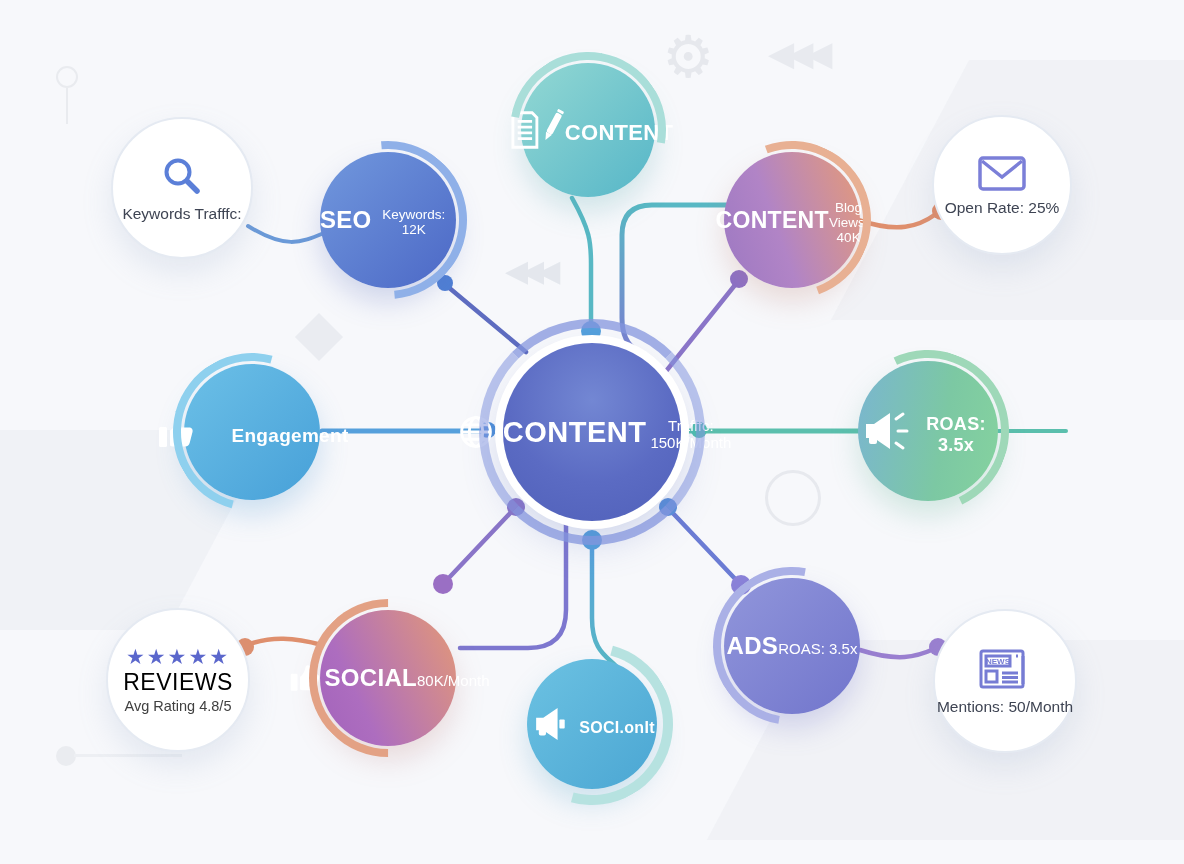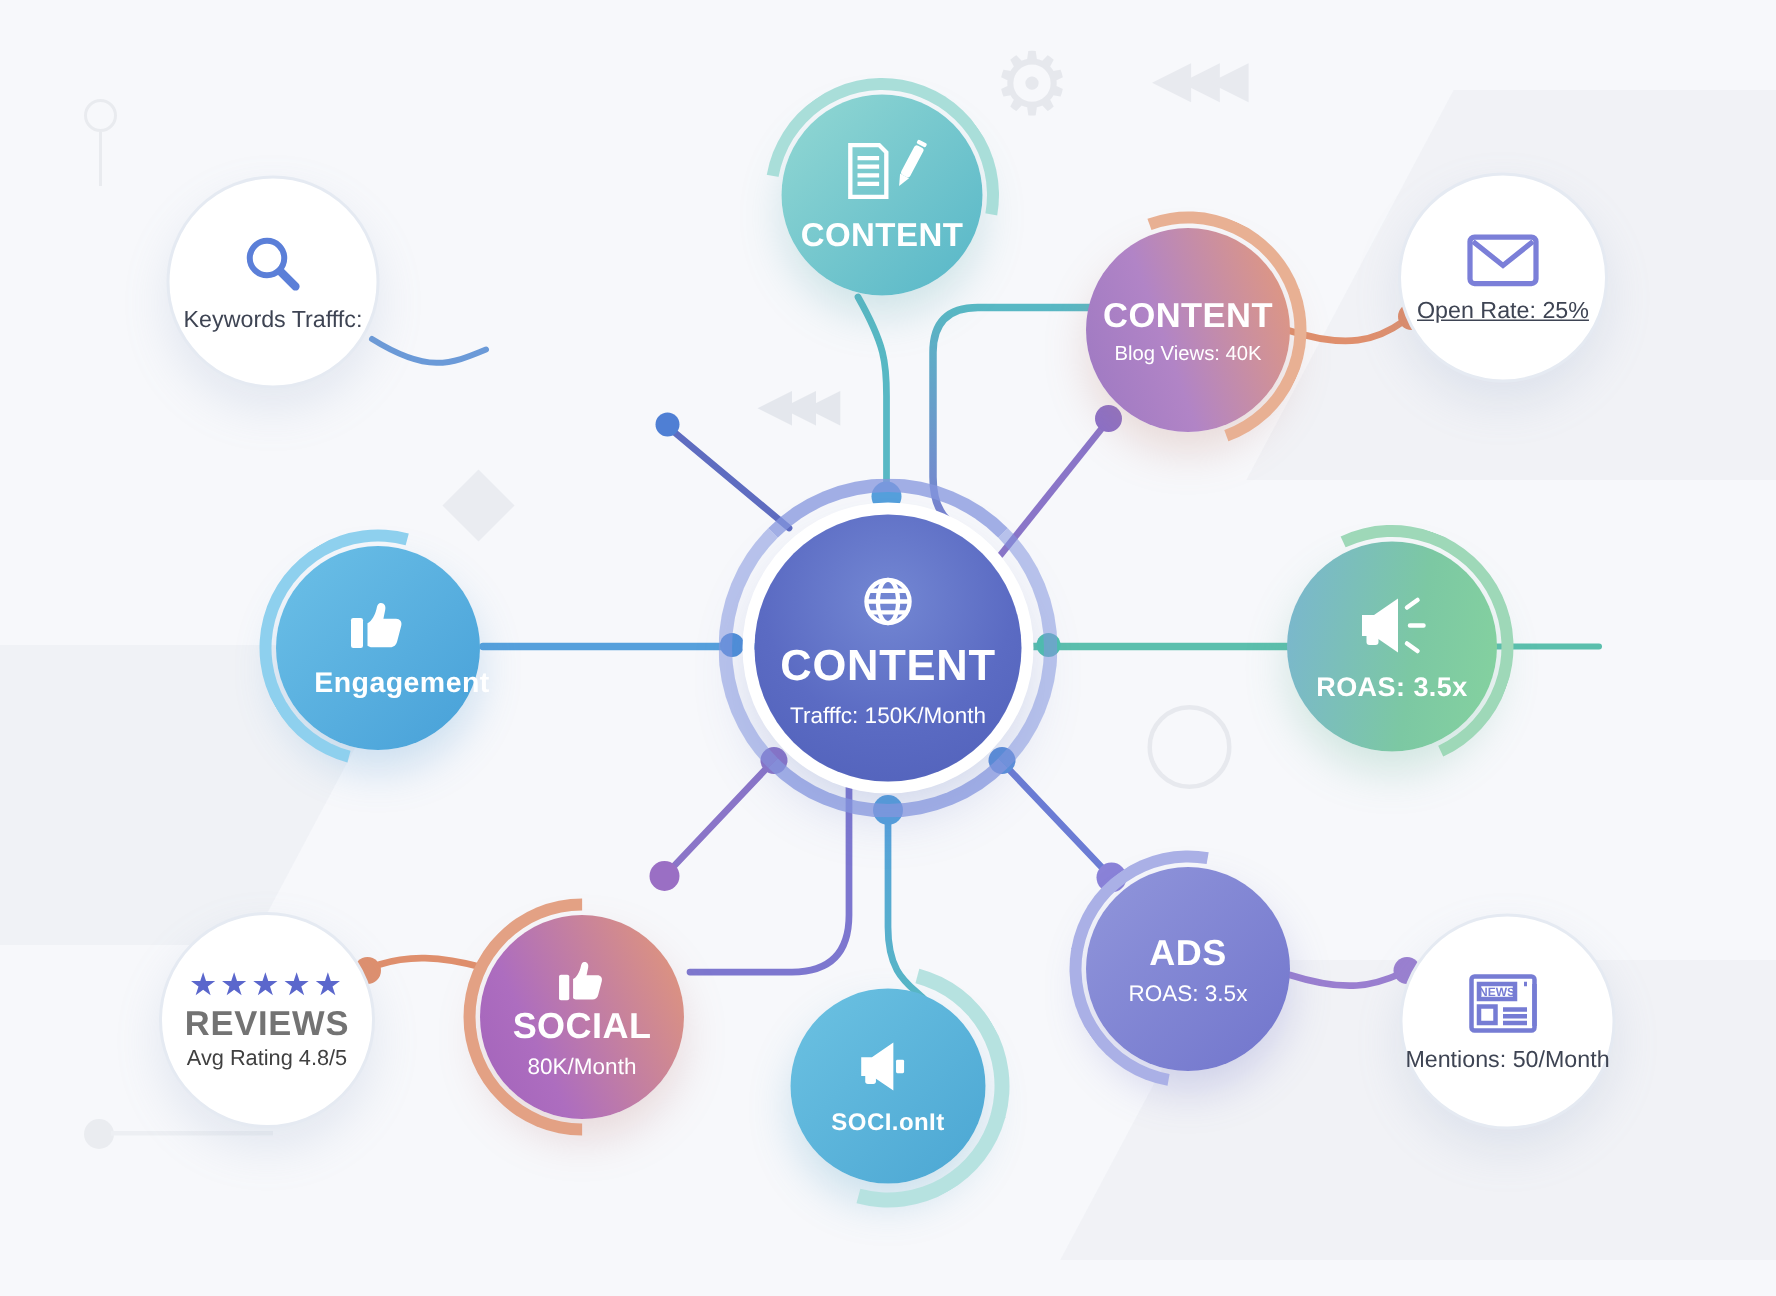--- a/index.html
+++ b/index.html
@@ -23,21 +23,21 @@
   .bg-dot { left:56px; top:746px; width:20px; height:20px; border-radius:50%; background:#eaecf0; }
   .bg-dot-line { left:74px; top:754px; width:108px; height:3px; background:#edeff3; }
   .bg-ring { left:765px; top:470px; width:56px; height:56px; border:3px solid #e7e9ee; border-radius:50%; }
   .bg-square { left:302px; top:320px; width:34px; height:34px; background:#eaecf1; transform:rotate(45deg); }
 
   
   svg.wires { position:absolute; inset:0; z-index:1; }
 
   
   .node { position:absolute; z-index:2; border-radius:50%;
-    display:flex; flex-direction:column; align-items:center; justify-content:center;
+    display:flex; flex-direction:row; align-items:center; justify-content:center;
     text-align:center; color:#fff; }
   .node::before { content:""; position:absolute; inset:-11px; border-radius:50%;
     border:8px solid transparent; pointer-events:none; }
 
   .hub { left:503px; top:343px; width:178px; height:178px;
     background:radial-gradient(circle at 50% 32%,#7387d3 0%,#5b6bc3 55%,#5060b9 100%);
     box-shadow:0 0 0 8px #ffffff, 0 18px 40px rgba(90,110,190,.28); gap:4px; }
   .hub::before { inset:-24px; border-width:9px;
     border-color:rgba(132,150,222,.75) rgba(132,150,222,.55) rgba(132,150,222,.75) rgba(132,150,222,.55); }
   .hub .title { font-size:29px; font-weight:700; letter-spacing:.5px; }
@@ -94,26 +94,26 @@
     border-right-color:#b6e2e0; transform:rotate(60deg); }
   .social-bottom .title { font-size:16px; font-weight:600; margin-top:8px;text-align:center; }
 
   
   .sat { position:absolute; z-index:2; border-radius:50%; background:#ffffff;
     border:2px solid #e5eaf2; box-shadow:0 14px 30px rgba(140,160,195,.18);
     display:flex; flex-direction:column; align-items:center; justify-content:center;
     text-align:center; color:#3e4453; gap:6px; }
   .sat .label { font-size:15.5px; color:#3e4453; }
   .sat-keywords { left:111px; top:117px; width:142px; height:142px; }
-  .sat-open-rate { left:932px; top:115px; width:140px; height:140px;text-decoration:underline; }
+  .sat-open-rate { left:932px; top:115px; width:140px; height:140px; }
   .sat-reviews { left:106px; top:608px; width:144px; height:144px; gap:2px; }
   .sat-mentions { left:933px; top:609px; width:144px; height:144px; }
 
   .stars { color:#5b67cc; font-size:21px; letter-spacing:2px; line-height:1; }
-  .reviews-title { color:#737373; font-size:23px; font-weight:700; letter-spacing:.5px; }
+  .reviews-title { color:#000000; font-size:23px; font-weight:400; letter-spacing:.5px; }
   .reviews-sub { color:#404040; font-size:14.5px; }
 
   .icon { line-height:0; }
 </style>
 </head>
 <body>
 
 <div class="stage">
 
   <div class="bg bg-band1"></div>
@@ -179,20 +179,24 @@
         <circle cx="24" cy="24" r="15"></circle>
             <ellipse cx="24" cy="24" rx="7" ry="15"></ellipse>
         <path d="M9.5 24 h29 M11.5 16.5 h25 M11.5 31.5 h25"></path>
           </g>
         </svg>
     </span>
     <div class="title">CONTENT</div>
     <div class="sub">Trafffc: 150K/Month</div>
   </div>
 
+  <div class="node seo">
+    <div class="title">SEO</div>
+    <div class="sub">Keywords: 12K</div>
+  </div>
 
   <div class="node content-top">
     <span class="icon">
       <svg width="62" height="48" viewBox="0 0 62 50">
         <g fill="none" stroke="#ffffff" stroke-width="3">
           <path d="M9 7 h20 l5 5 v31 h-25 z"></path>
           <path d="M14 16 h15 M14 22 h15 M14 28 h15 M14 34 h15"></path>
         </g>
         <g transform="rotate(28 49 24)" fill="#ffffff">
           <rect x="45.5" y="6" width="7" height="23" rx="2"></rect>

